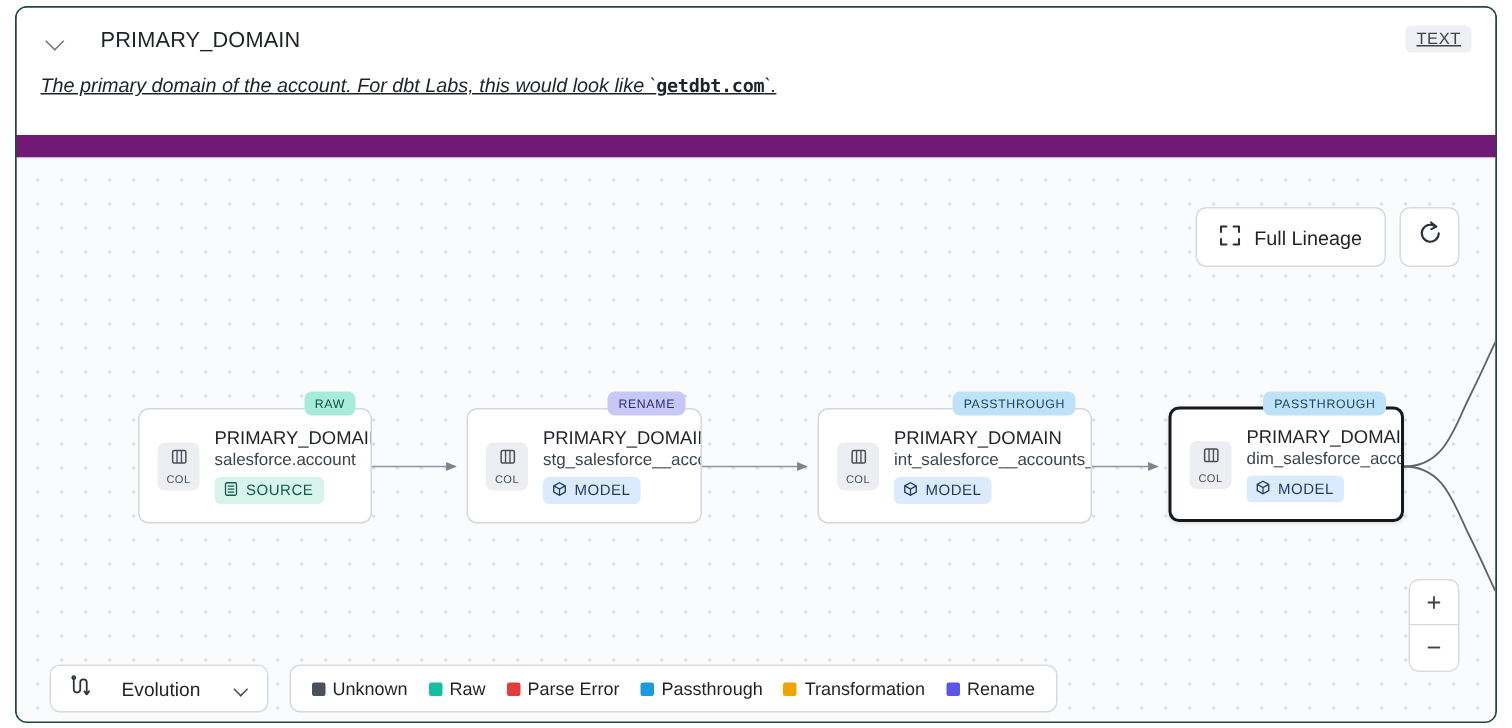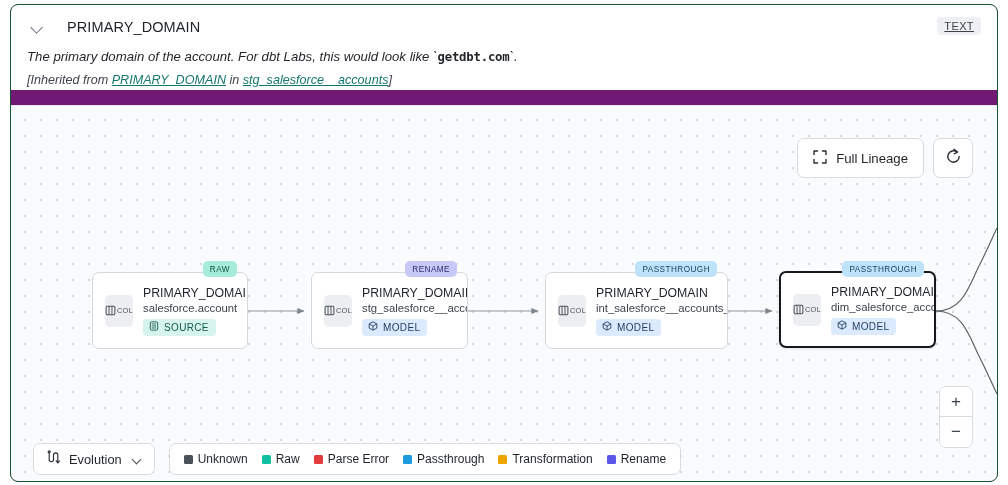--- a/index.html
+++ b/index.html
@@ -74,20 +74,21 @@
     padding: 3px 7px;
     border-radius: 4px;
     text-decoration: underline;
   }
   .desc {
     margin-top: 9px;
     font-size: 13.2px;
     font-style: italic;
     color: #1f2328;
     line-height: 1.35;
+    text-decoration: underline;
   }
   .desc .code {
     font-family: "DejaVu Sans Mono", monospace;
     font-style: normal;
     font-weight: bold;
     font-size: 12.3px;
     letter-spacing: -0.2px;
   }
   .inherit {
     margin-top: 7px;
@@ -156,21 +157,21 @@
   }
   .node.selected {
     border: 2px solid #15191e;
     box-shadow: 0 1px 3px rgba(0,0,0,.10);
   }
   .col-chip {
     width: 28px; height: 32px;
     margin-left: 12px;
     background: #eceef1;
     border-radius: 5px;
-    display: flex; flex-direction: row;
+    display: flex; flex-direction: column;
     align-items: center; justify-content: center;
     gap: 1px;
     flex: 0 0 auto;
   }
   .col-chip .glyph { line-height: 1; }
   .col-chip .lbl {
     font-size: 7.4px;
     color: #4a5058;
     letter-spacing: .3px;
   }
@@ -258,21 +259,21 @@
   .seg-lenses {
     display: flex; align-items: center; gap: 7px;
     background: #0f5f53;
     color: #ffffff;
     font-size: 12.6px;
     font-weight: bold;
     padding: 0 12px;
     cursor: pointer;
   }
   .seg-evo {
-    display: flex; align-items: center; gap: 8px;
+    display: flex; align-items: center; gap: 20px;
     background: #ffffff;
     color: #1f2328;
     font-size: 12.8px;
     padding: 0 11px 0 12px;
     cursor: pointer;
   }
   .seg-evo .chev2 {
     width: 11px; height: 11px;
     position: relative; display: inline-block;
     margin-left: 2px;
@@ -308,23 +309,20 @@
       <div class="hdr-row">
         <span class="chev"></span>
         <span class="hdr-title">PRIMARY_DOMAIN</span>
       </div>
       <div class="type-badge">TEXT</div>
 
       <div class="desc">
         <span>The primary domain of the account. For dbt Labs, this would look like `</span><span class="code">getdbt.com</span><span>`.</span>
       </div>
 
-      <div class="inherit">
-        <span>[Inherited from </span><a href="#">PRIMARY_DOMAIN</a><span> in </span><a href="#">stg_salesforce__accounts</a><span>]</span>
-      </div>
     </div>
 
     <div class="canvas">
 
       <svg class="edges" viewBox="0 0 986 391">
         <defs>
           <marker id="arw" markerWidth="7" markerHeight="7" refX="6" refY="3.2" orient="auto">
             <path d="M0,0.4 L6.4,3.2 L0,6 Z" fill="#7c838c"></path>
           </marker>
         </defs>

